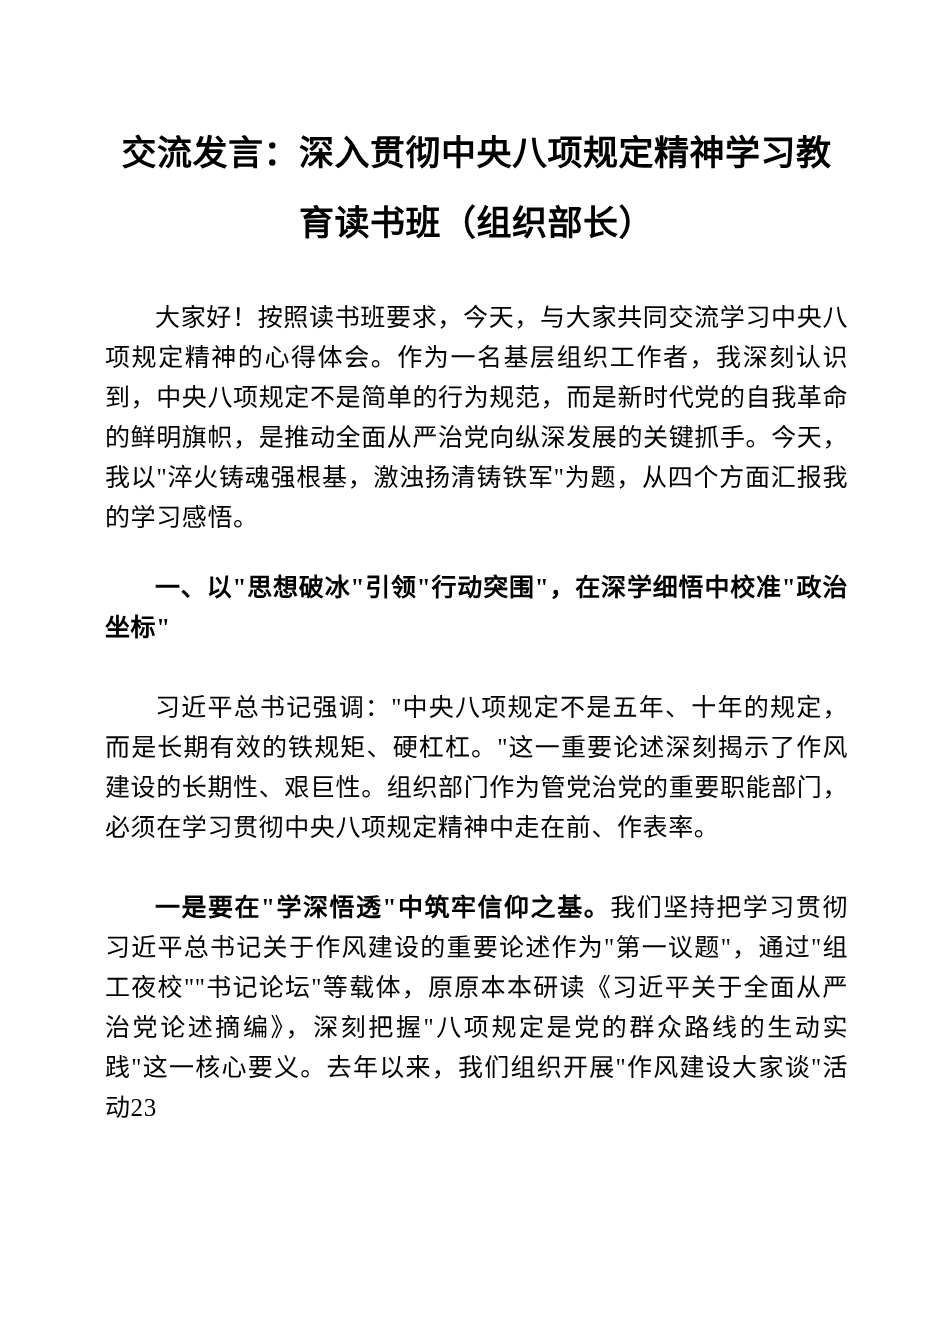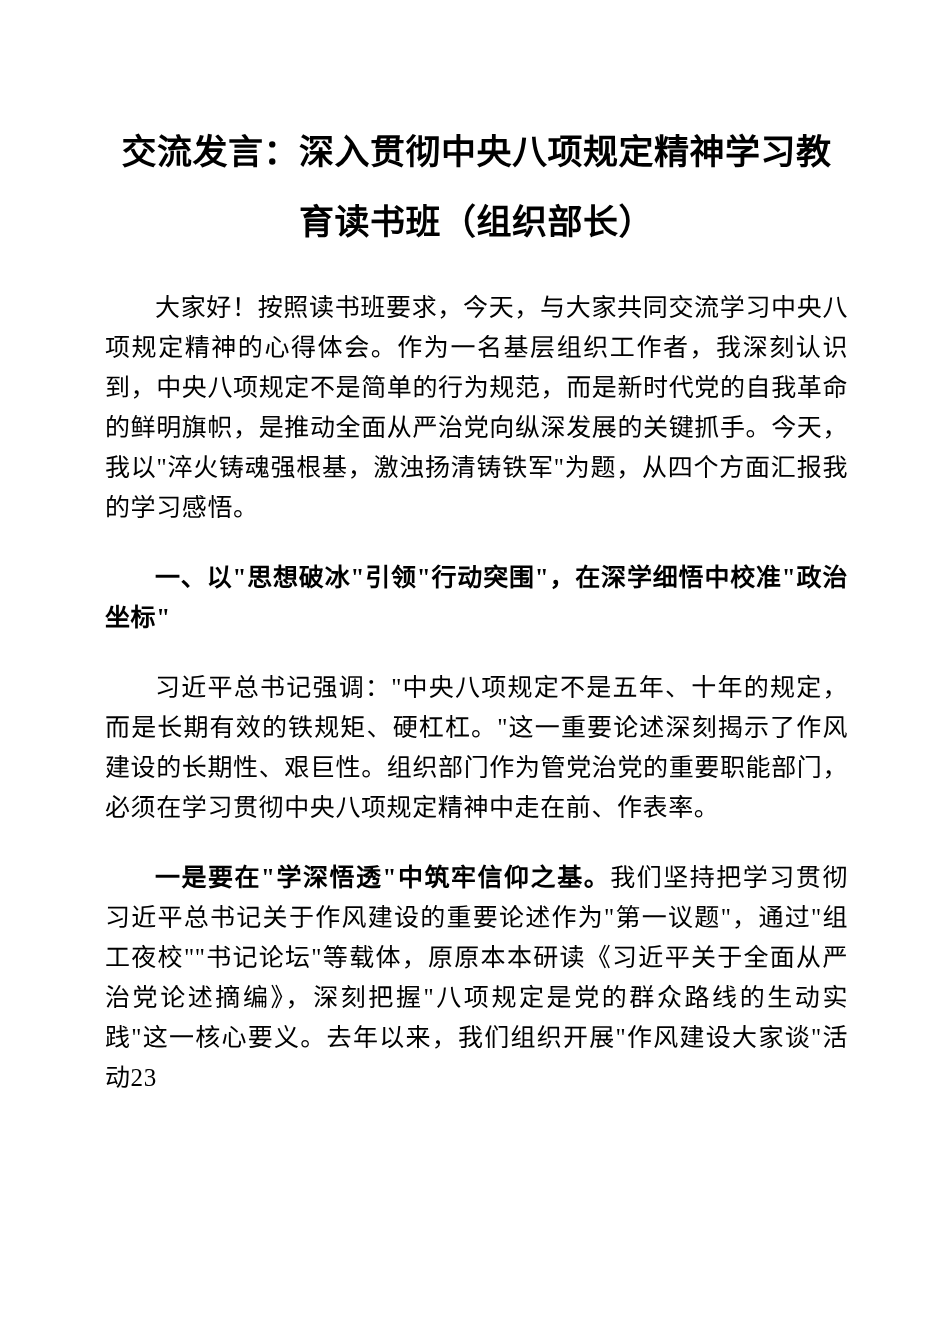--- a/index.html
+++ b/index.html
@@ -17,36 +17,36 @@
   }
   .page {
     box-sizing: border-box;
     width: 950px;
     height: 1344px;
     background: #ffffff;
     padding: 118px 102px 0 105px;
   }
   .doc-title {
     margin: 0;
-    font-family: Liberation Serif, serif;
+    font-family: Liberation Sans, sans-serif;
     font-weight: 700;
     font-size: 35px;
     line-height: 70px;
     text-align: center;
     letter-spacing: 0.5px;
     color: #000000;
   }
   .salutation {
     margin: 21px 0 0 0;
     font-size: 25px;
     line-height: 40px;
     letter-spacing: 0.6px;
   }
   .body-para {
-    margin: 30px 0 0 0;
+    margin: 40px 0 0 0;
     font-size: 25px;
     line-height: 40px;
     letter-spacing: 0.6px;
     text-align: justify;
     text-justify: inter-ideograph;
     text-indent: 50px;
   }
   .section-heading {
     margin: 30px 0 0 0;
     font-size: 25px;

